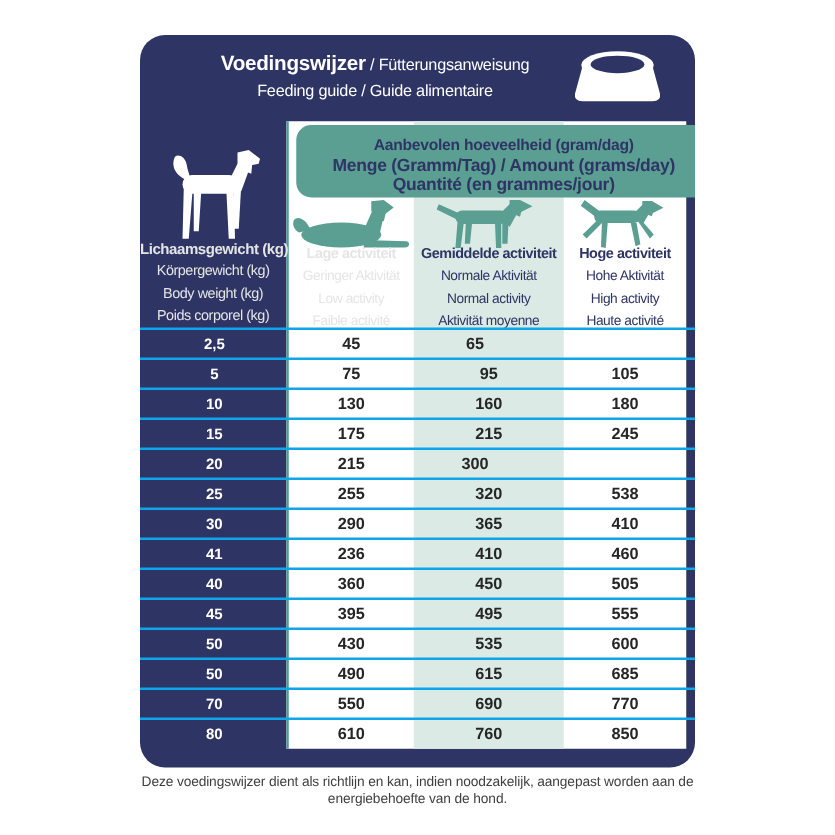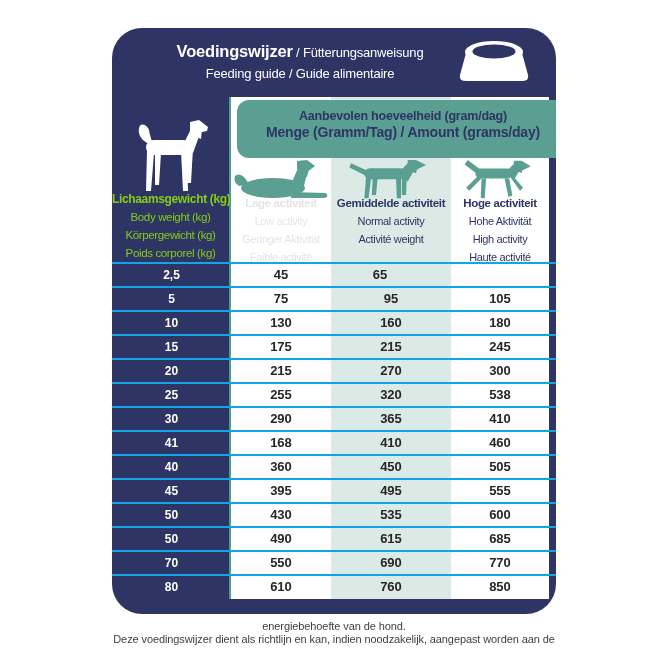--- a/index.html
+++ b/index.html
@@ -2,21 +2,21 @@
 <html><head>
 <meta charset="utf-8">
 <style>
   * { margin:0; padding:0; box-sizing:border-box; }
   html,body { background:#ffffff; }
   body { font-family:"Liberation Sans", sans-serif; }
   .canvas { position:relative; width:668px; height:668px; background:#ffffff; overflow:hidden; }
 
   
   .card { position:absolute; left:112px; top:28px; width:444px; height:586px;
-          background:#2e3565; border-radius:30px; overflow:hidden; }
+          background:#2e3565; border-radius:20px; overflow:hidden; }
 
   
   .title-block { position:absolute; left:28px; top:12px; width:320px; text-align:center; color:#ffffff; }
   .title-line1 { line-height:22px; white-space:nowrap; letter-spacing:-0.2px; }
   .title-main  { font-size:16.5px; font-weight:bold; }
   .title-rest  { font-size:13px; font-weight:normal; }
   .title-line2 { font-size:13px; line-height:19px; letter-spacing:-0.2px; white-space:nowrap; }
   .bowl { position:absolute; left:346px; top:11px; width:72px; height:44px; }
 
   
@@ -25,21 +25,21 @@
                  background:#ffffff; border-left:2px solid #4f9d90; }
   .stripe { position:absolute; left:219px; top:0; width:120px; height:502px; background:#dbeae4; }
 
   .amount-box { position:absolute; left:125px; top:3px; width:332px; height:58px;
                 background:#5b9e92; border-radius:12px; text-align:center; color:#2e3565; padding-top:8px; }
   .amount-l1 { font-size:12.5px; font-weight:bold; line-height:17px; letter-spacing:-0.2px; white-space:nowrap; }
   .amount-l2 { font-size:14px; line-height:15px; letter-spacing:-0.2px; white-space:nowrap;font-weight:bold; }
 
   
   .colhead { position:absolute; top:63px; height:102px; text-align:center; }
-  .ch-weight { left:0;   width:117px; color:#84cc16; }
+  .ch-weight { left:0;   width:117px; color:#e5e5e5; }
   .ch-1 { left:119px; width:100px; color:#e5e5e5; }
   .ch-2 { left:219px; width:120px; color:#2e3565; }
   .ch-3 { left:339px; width:98px;  color:#2e3565; }
 
   .weight-dog { position:absolute; left:21px; top:-41px; width:75px; height:74px; }
   .col-icon { position:absolute; left:0; right:0; top:0; height:40px;
               display:flex; align-items:flex-end; justify-content:center; }
   .head-lines { position:absolute; left:0; right:0; top:34px; }
   .ch-weight .head-lines { top:30px; }
   .hl { font-size:11px; line-height:18px; letter-spacing:-0.35px; white-space:nowrap; }
@@ -81,63 +81,64 @@
       </svg>
     </div>
 
     <div class="content">
       <div class="white-panel"></div>
       <div class="stripe"></div>
 
       <div class="amount-box">
         <div class="amount-l1">Aanbevolen hoeveelheid (gram/dag)</div>
         <div class="amount-l2">Menge (Gramm/Tag) / Amount (grams/day)</div>
+        <div class="amount-l2">Quantité (en grammes/jour)</div>
       </div>
 
       <div class="colhead ch-weight">
         <div class="weight-dog">
           <svg width="75" height="74" viewBox="0 0 75 74">
             <g fill="#ffffff">
               <path d="M14 24 Q4 18 6 9 Q7 4 12 6 Q16 8 17 16 L20 26 Z"></path>
               <rect x="13" y="21" width="45" height="15" rx="7.5"></rect>
               <path d="M49 28 L59 8 L68 12 L60 34 Z"></path>
               <path d="M57 3 L66 1 L75 8 L74 12 L64 14 L57 12 Z"></path>
               <path d="M63 10 L69 10 L68 20 L63 18 Z"></path>
               <path d="M48 32 L54 32 L55 72 L50 72 Z"></path>
               <path d="M54 28 L60 29 L58 64 L54 64 Z"></path>
               <path d="M14 32 L21 34 L18 72 L13 72 Z"></path>
               <path d="M22 34 L28 34 L26 66 L22 66 Z"></path>
             </g>
           </svg>
         </div>
         <div class="head-lines">
           <div class="hl b">Lichaamsgewicht (kg)</div>
+          <div class="hl">Körpergewicht (kg)</div>
           <div class="hl">Body weight (kg)</div>
-          <div class="hl">Körpergewicht (kg)</div>
           <div class="hl">Poids corporel (kg)</div>
         </div>
       </div>
 
       <div class="colhead ch-1">
         <div class="col-icon">
           <svg width="96" height="40" viewBox="0 0 96 40">
             <g fill="#5b9e92">
               <path d="M6 26 Q0 22 2 16 Q6 12 12 18 L16 24 Z"></path>
               <ellipse cx="40" cy="28" rx="32" ry="10"></ellipse>
               <path d="M58 24 L66 6 L75 9 L70 30 Z"></path>
               <path d="M64 1 L74 0 L82 6 L74 12 L64 9 Z"></path>
               <path d="M70 8 L76 9 L74 17 L69 15 Z"></path>
               <path d="M58 32 L92 33 Q95 33.5 94 36.5 Q93 38 90 38 L58 38 Z"></path>
             </g>
           </svg>
         </div>
         <div class="head-lines">
           <div class="hl b">Lage activiteit</div>
+          <div class="hl">Geringer Aktivität</div>
           <div class="hl">Low activity</div>
-          <div class="hl">Geringer Aktivität</div>
           <div class="hl">Faible activité</div>
         </div>
       </div>
 
       <div class="colhead ch-2">
         <div class="col-icon">
           <svg width="100" height="40" viewBox="0 0 100 48">
             <g fill="#5b9e92">
               <path d="M2 4 L22 13 L20 19 L0 9 Z"></path>
               <rect x="18" y="10" width="50" height="13" rx="6.5"></rect>
@@ -146,22 +147,23 @@
               <path d="M76 7 L82 8 L80 16 L75 14 Z"></path>
               <path d="M20 21 L26 22 L23 46 L18 46 Z"></path>
               <path d="M28 22 L34 22 L32 42 L27 42 Z"></path>
               <path d="M56 22 L62 22 L62 46 L57 46 Z"></path>
               <path d="M63 20 L69 20 L68 42 L63 42 Z"></path>
             </g>
           </svg>
         </div>
         <div class="head-lines">
           <div class="hl b">Gemiddelde activiteit</div>
+          <div class="hl">Normale Aktivität</div>
           <div class="hl">Normal activity</div>
-          <div class="hl">Activité weight</div>
+          <div class="hl">Aktivität moyenne</div>
         </div>
       </div>
 
       <div class="colhead ch-3">
         <div class="col-icon">
           <svg width="92" height="40" viewBox="0 0 92 52">
             <g fill="#5b9e92">
               <path d="M4 0 L20 12 L16 18 L0 6 Z"></path>
               <rect x="14" y="11" width="48" height="13" rx="6.5"></rect>
               <path d="M54 15 L66 3 L74 9 L64 26 Z"></path>
@@ -202,38 +204,37 @@
           </div>
           <div class="trow">
             <div class="tcell c0">15</div>
             <div class="tcell c1">175</div>
             <div class="tcell c2">215</div>
             <div class="tcell c3">245</div>
           </div>
           <div class="trow">
             <div class="tcell c0">20</div>
             <div class="tcell c1">215</div>
-            <div class="tcell c2">270</div>
             <div class="tcell c3">300</div>
           </div>
           <div class="trow">
             <div class="tcell c0">25</div>
             <div class="tcell c1">255</div>
             <div class="tcell c2">320</div>
             <div class="tcell c3">538</div>
           </div>
           <div class="trow">
             <div class="tcell c0">30</div>
             <div class="tcell c1">290</div>
             <div class="tcell c2">365</div>
             <div class="tcell c3">410</div>
           </div>
           <div class="trow">
             <div class="tcell c0">41</div>
-            <div class="tcell c1">168</div>
+            <div class="tcell c1">236</div>
             <div class="tcell c2">410</div>
             <div class="tcell c3">460</div>
           </div>
           <div class="trow">
             <div class="tcell c0">40</div>
             <div class="tcell c1">360</div>
             <div class="tcell c2">450</div>
             <div class="tcell c3">505</div>
           </div>
           <div class="trow">
@@ -264,16 +265,16 @@
             <div class="tcell c0">80</div>
             <div class="tcell c1">610</div>
             <div class="tcell c2">760</div>
             <div class="tcell c3">850</div>
           </div>
         </div>
     </div>
   </div>
 
   <div class="footer">
+    <div>Deze voedingswijzer dient als richtlijn en kan, indien noodzakelijk, aangepast worden aan de</div>
     <div>energiebehoefte van de hond.</div>
-    <div>Deze voedingswijzer dient als richtlijn en kan, indien noodzakelijk, aangepast worden aan de</div>
   </div>
 </div>
 
 </body></html>

